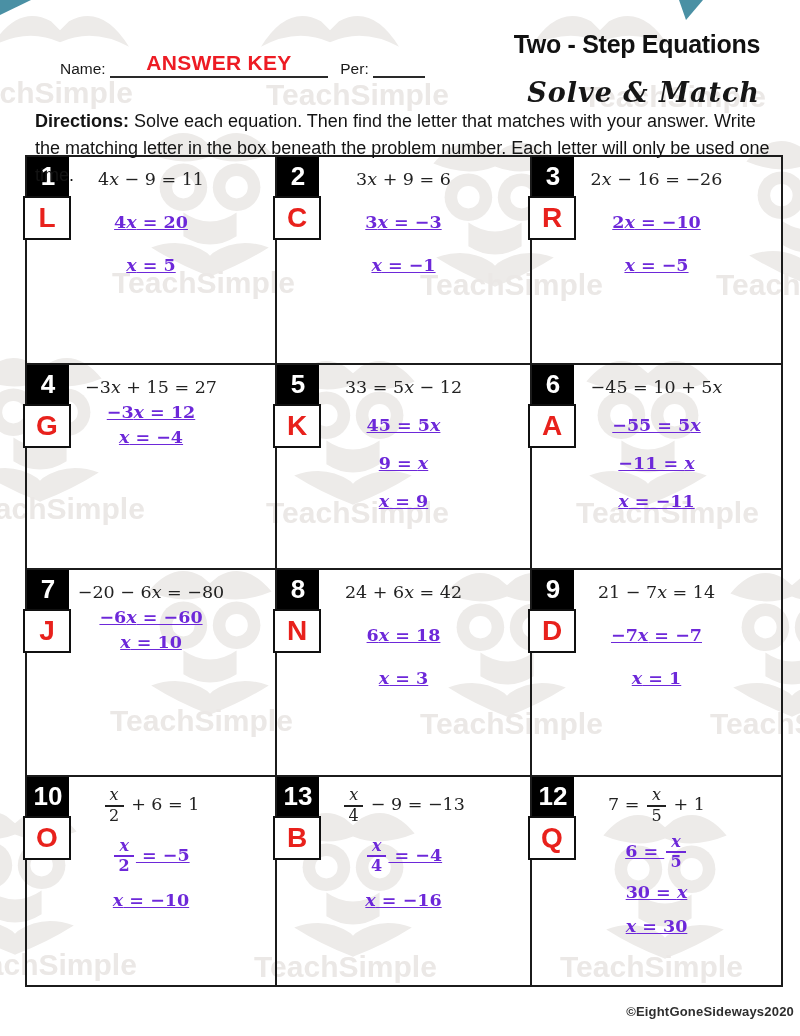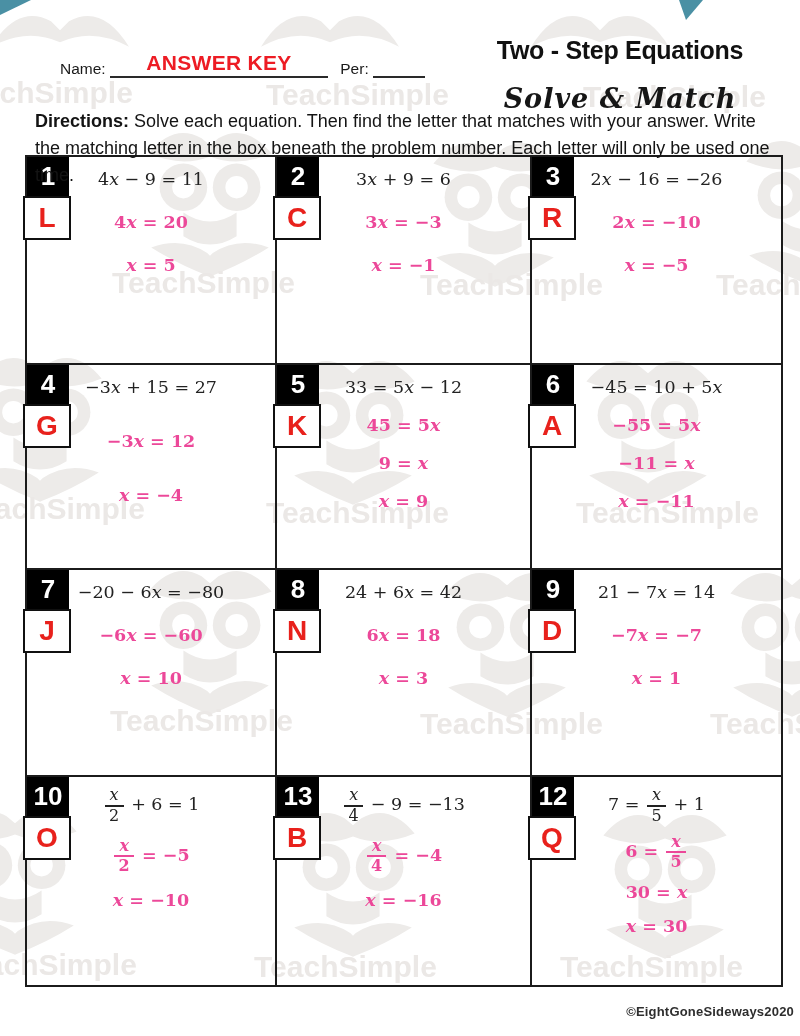--- a/index.html
+++ b/index.html
@@ -15,21 +15,21 @@
   
   .corner{position:absolute;z-index:3;}
 
   
   .name-row{position:absolute;left:60px;top:50px;z-index:2;font-size:15.5px;color:#1a1a1a;white-space:nowrap;}
   .name-underline{display:inline-block;width:218px;border-bottom:2px solid #2a2a2a;text-align:center;vertical-align:bottom;height:26px;}
   .answer-key{font-size:21px;font-weight:bold;color:#ed1c24;letter-spacing:.3px;position:relative;top:1px;}
   .per-label{margin-left:8px;text-align:right;}
   .per-underline{display:inline-block;width:52px;border-bottom:2px solid #2a2a2a;vertical-align:bottom;height:26px;}
 
-  .title-block{position:absolute;left:480px;top:36px;width:280px;text-align:center;z-index:2;}
+  .title-block{position:absolute;left:480px;top:30px;width:280px;text-align:right;z-index:2;}
   .main-title{font-size:25px;font-weight:bold;letter-spacing:-.3px;color:#111;}
   .sub-title{font-size:27px;font-style:italic;font-weight:bold;font-family:"DejaVu Serif",serif;
              color:#161616;margin-top:18px;letter-spacing:1px;}
 
   .directions{position:absolute;left:35px;top:108px;width:740px;z-index:2;
               font-size:18px;line-height:1.5;color:#141414;}
   .directions b{font-weight:bold;}
 
   
   #grid{position:absolute;left:25px;top:155px;width:758px;height:832px;z-index:1;
@@ -44,21 +44,21 @@
           color:#fff;font-size:26px;font-weight:bold;font-family:"Liberation Sans",sans-serif;}
   .letterbox{position:absolute;left:-4px;top:39px;width:44px;height:40px;background:#fff;
              border:2.5px solid #101010;z-index:2;display:flex;align-items:center;justify-content:center;
              color:#e8211c;font-size:28px;font-weight:bold;}
 
   .lines{position:absolute;inset:0;padding-top:10px;display:flex;flex-direction:column;
          align-items:center;z-index:1;}
   .mline{font-family:"DejaVu Serif","Liberation Serif",serif;font-size:17.5px;line-height:25px;
          white-space:nowrap;}
   .mline.black{color:#222;}
-  .mline.red{color:#ec4899;font-weight:bold;}
+  .mline.red{color:#6d28d9;font-weight:bold;text-decoration:underline;}
   .mline i{font-style:italic;}
   .frac{display:inline-flex;flex-direction:column;align-items:center;vertical-align:middle;
         font-size:16px;line-height:1.05;margin:0 2px;}
   .frac .fn{display:block;padding:0 5px 1px 5px;border-bottom:2px solid currentColor;}
   .frac .fd{display:block;padding-top:1px;}
 
   .footer-credit{position:absolute;right:6px;top:1004px;z-index:2;font-size:13px;
                  font-weight:bold;color:#2e2e2e;letter-spacing:.2px;}
 </style>
 </head>
@@ -271,21 +271,21 @@
       <div class="cell last-col">
         <div class="lines" style="gap: 18px;">
           <div class="mline black">2<i>x</i> − 16 = −26</div>
           <div class="mline red">2<i>x</i> = −10</div>
           <div class="mline red"><i>x</i> = −5</div>
         </div>
         <div class="numbox">3</div>
         <div class="letterbox">R</div>
       </div>
       <div class="cell">
-        <div class="lines" style="gap: 29px; text-align: center;">
+        <div class="lines" style="gap: 0; text-align: center;">
           <div class="mline black">−3<i>x</i> + 15 = 27</div>
           <div class="mline red">−3<i>x</i> = 12</div>
           <div class="mline red"><i>x</i> = −4</div>
         </div>
         <div class="numbox">4</div>
         <div class="letterbox">G</div>
       </div>
       <div class="cell">
         <div class="lines" style="gap: 13px;">
           <div class="mline black">33 = 5<i>x</i> − 12</div>
@@ -300,21 +300,21 @@
         <div class="lines" style="gap: 13px;">
           <div class="mline black">−45 = 10 + 5<i>x</i></div>
           <div class="mline red">−55 = 5<i>x</i></div>
           <div class="mline red">−11 = <i>x</i></div>
           <div class="mline red"><i>x</i> = −11</div>
         </div>
         <div class="numbox">6</div>
         <div class="letterbox">A</div>
       </div>
       <div class="cell">
-        <div class="lines" style="gap: 18px;">
+        <div class="lines" style="">
           <div class="mline black">−20 − 6<i>x</i> = −80</div>
           <div class="mline red">−6<i>x</i> = −60</div>
           <div class="mline red"><i>x</i> = 10</div>
         </div>
         <div class="numbox">7</div>
         <div class="letterbox">J</div>
       </div>
       <div class="cell">
         <div class="lines" style="gap: 18px;">
           <div class="mline black">24 + 6<i>x</i> = 42</div>

